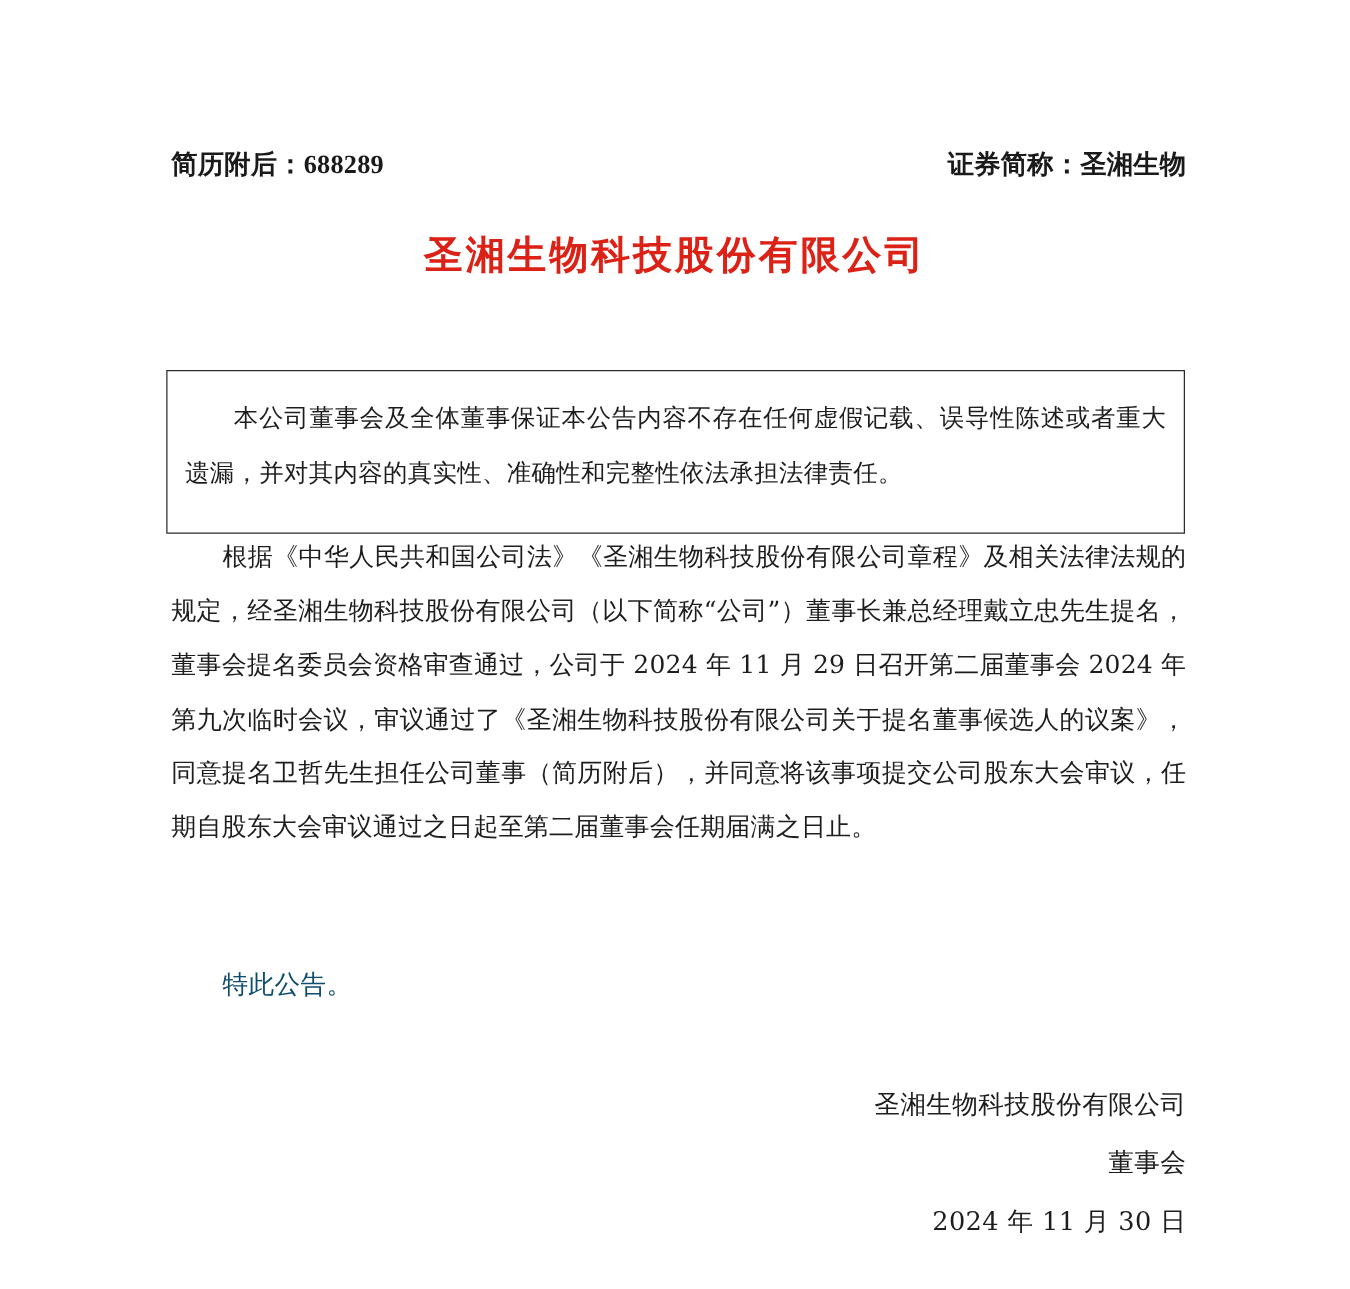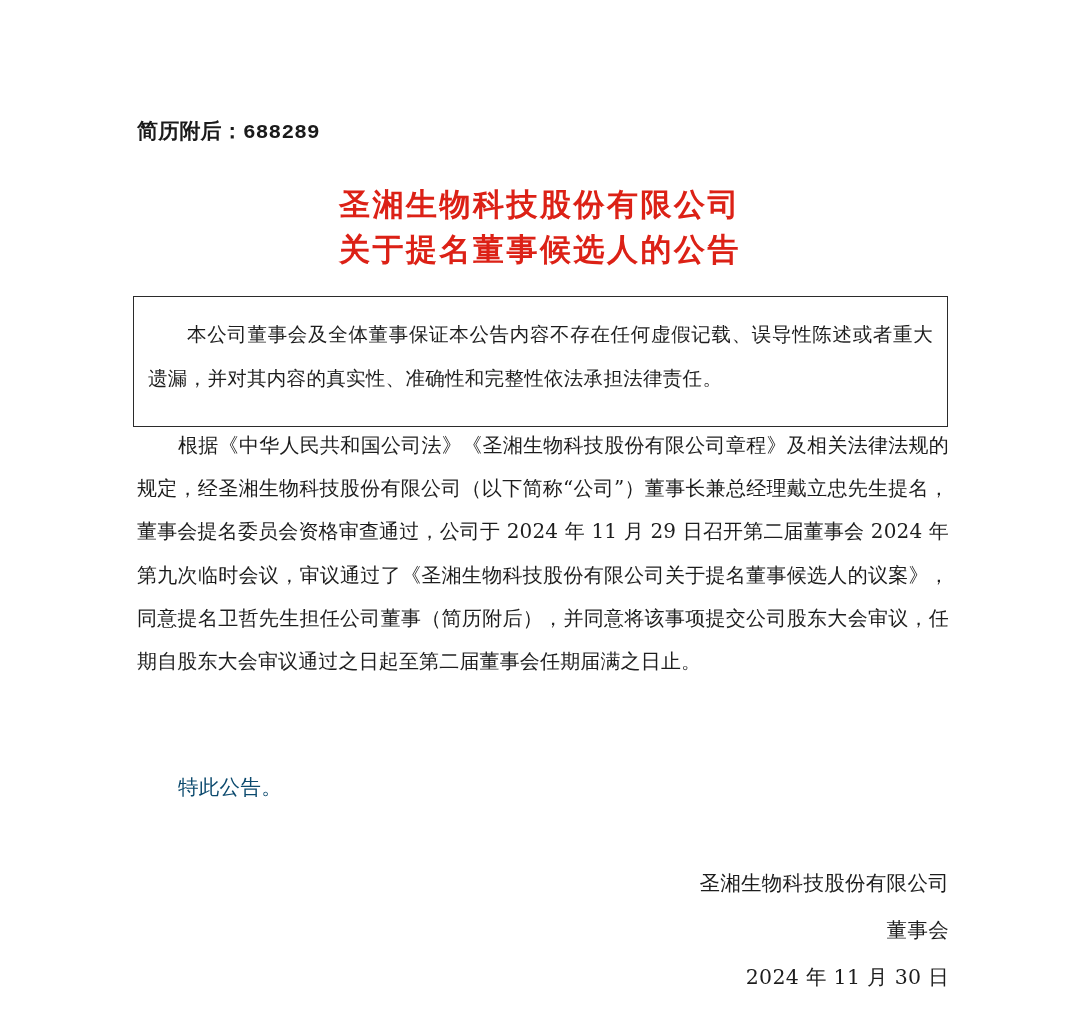--- a/index.html
+++ b/index.html
@@ -32,21 +32,21 @@
     justify-content: space-between;
     align-items: baseline;
     font-size: 21px;
     font-weight: bold;
     letter-spacing: 0.2px;
     white-space: nowrap;
   }
   .doc-header > div { display: inline-block; }
   .doc-header .hdr-mid { margin-left: 34px; }
   .doc-header .hdr-right { margin-left: auto; }
-  .hdr-val { font-family: Liberation Mono, monospace; }
+  .hdr-val { font-family: Liberation Serif, serif; }
 
   
   .title-block {
     position: absolute;
     left: 0;
     top: 182px;
     width: 1080px;
     text-align: center;
     color: #DC2116;
   }
@@ -119,26 +119,26 @@
   .sig-line { white-space: nowrap; }
 </style>
 </head>
 <body>
 
 <div class="page">
 
   <div class="doc-header">
     <div class="hdr-left"><span>简历附后：</span><span class="hdr-val">688289</span></div>
 
+    <div class="hdr-mid"><span>证券简称：</span><span class="hdr-val">圣湘生物</span></div>
 
   </div>
 
   <div class="title-block" style="color: rgb(220, 33, 22);">
     <div class="title-line">圣湘生物科技股份有限公司</div>
-    <div class="title-line">关于提名董事候选人的公告</div>
   </div>
 
   <div class="disclaimer-box">
     <div class="disclaimer-text">本公司董事会及全体董事保证本公告内容不存在任何虚假记载、误导性陈述或者重大遗漏，并对其内容的真实性、准确性和完整性依法承担法律责任。</div>
   </div>
 
   <div class="body-para">根据《中华人民共和国公司法》《圣湘生物科技股份有限公司章程》及相关法律法规的规定，经圣湘生物科技股份有限公司（以下简称“公司”）董事长兼总经理戴立忠先生提名，董事会提名委员会资格审查通过，公司于 2024 年 11 月 29 日召开第二届董事会 2024 年第九次临时会议，审议通过了《圣湘生物科技股份有限公司关于提名董事候选人的议案》，同意提名卫哲先生担任公司董事（简历附后），并同意将该事项提交公司股东大会审议，任期自股东大会审议通过之日起至第二届董事会任期届满之日止。</div>
 
   <div class="closing-note">特此公告。</div>
 

